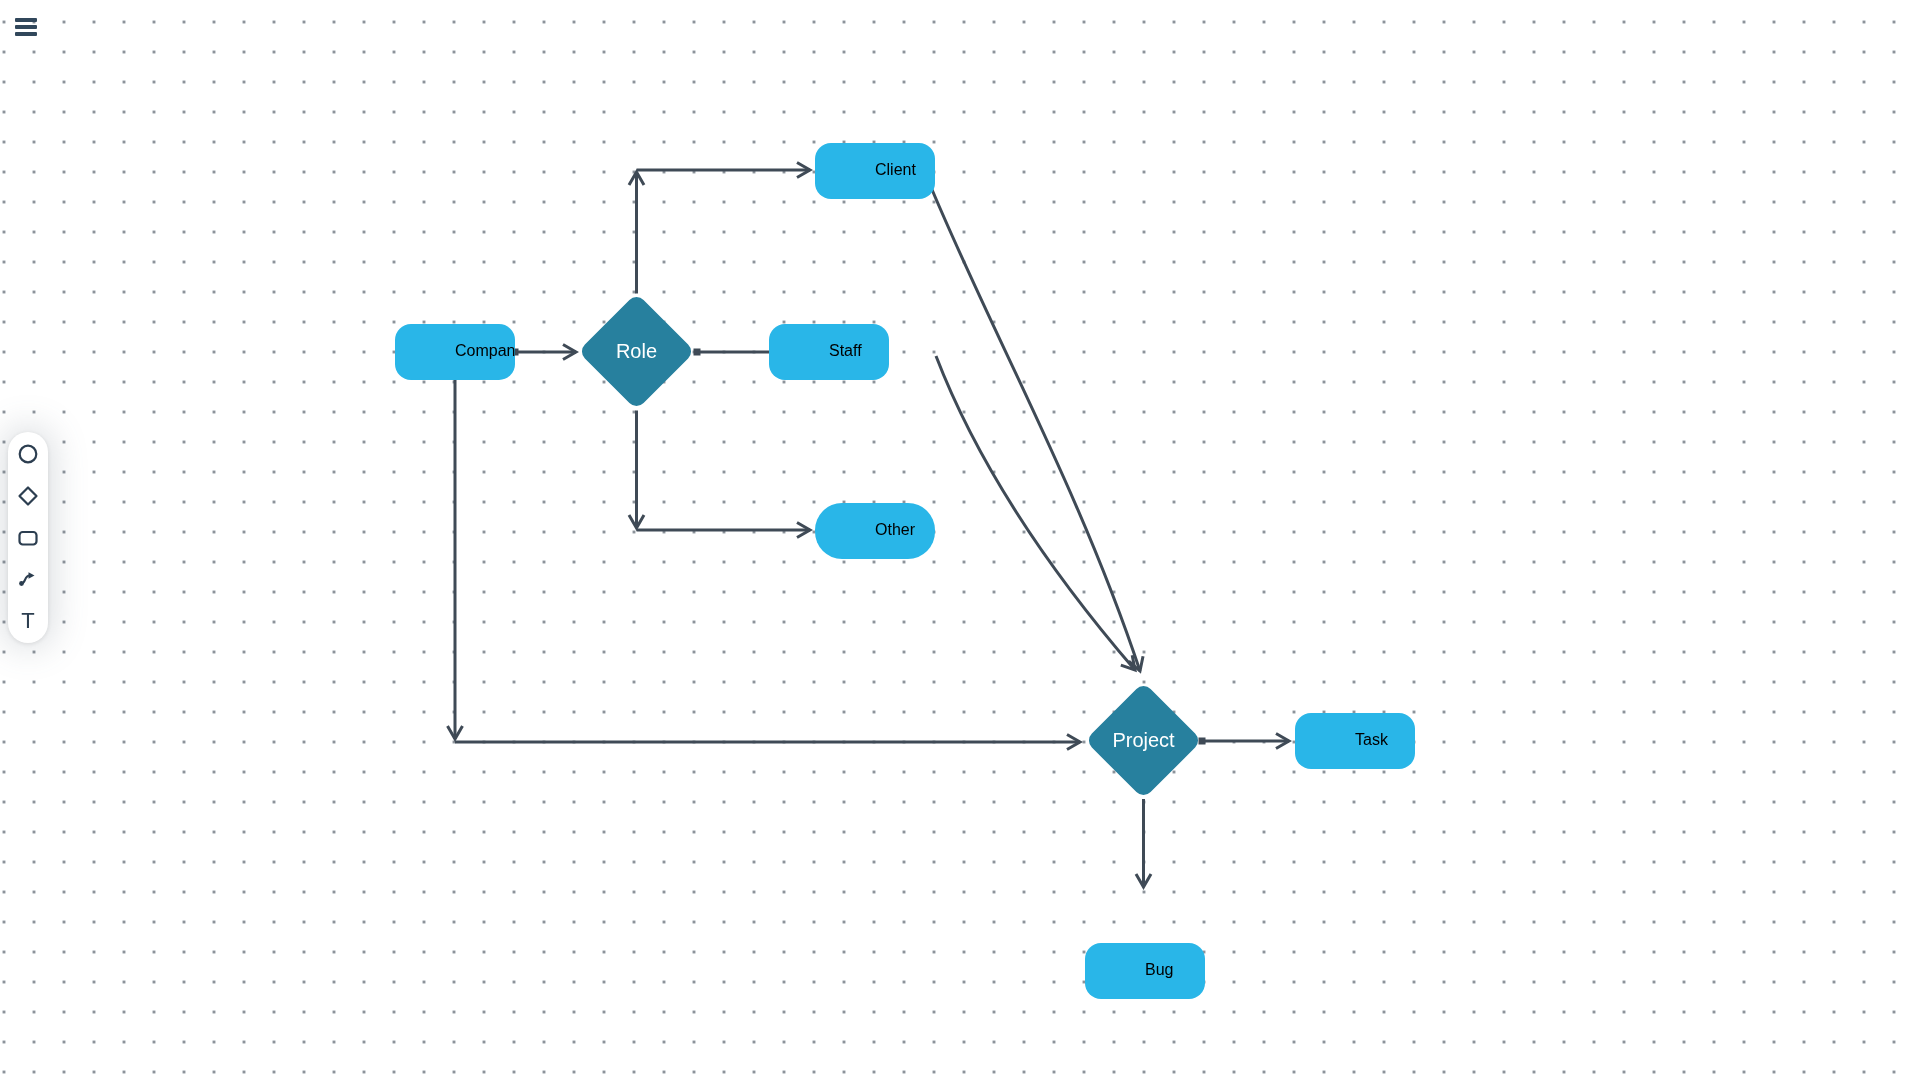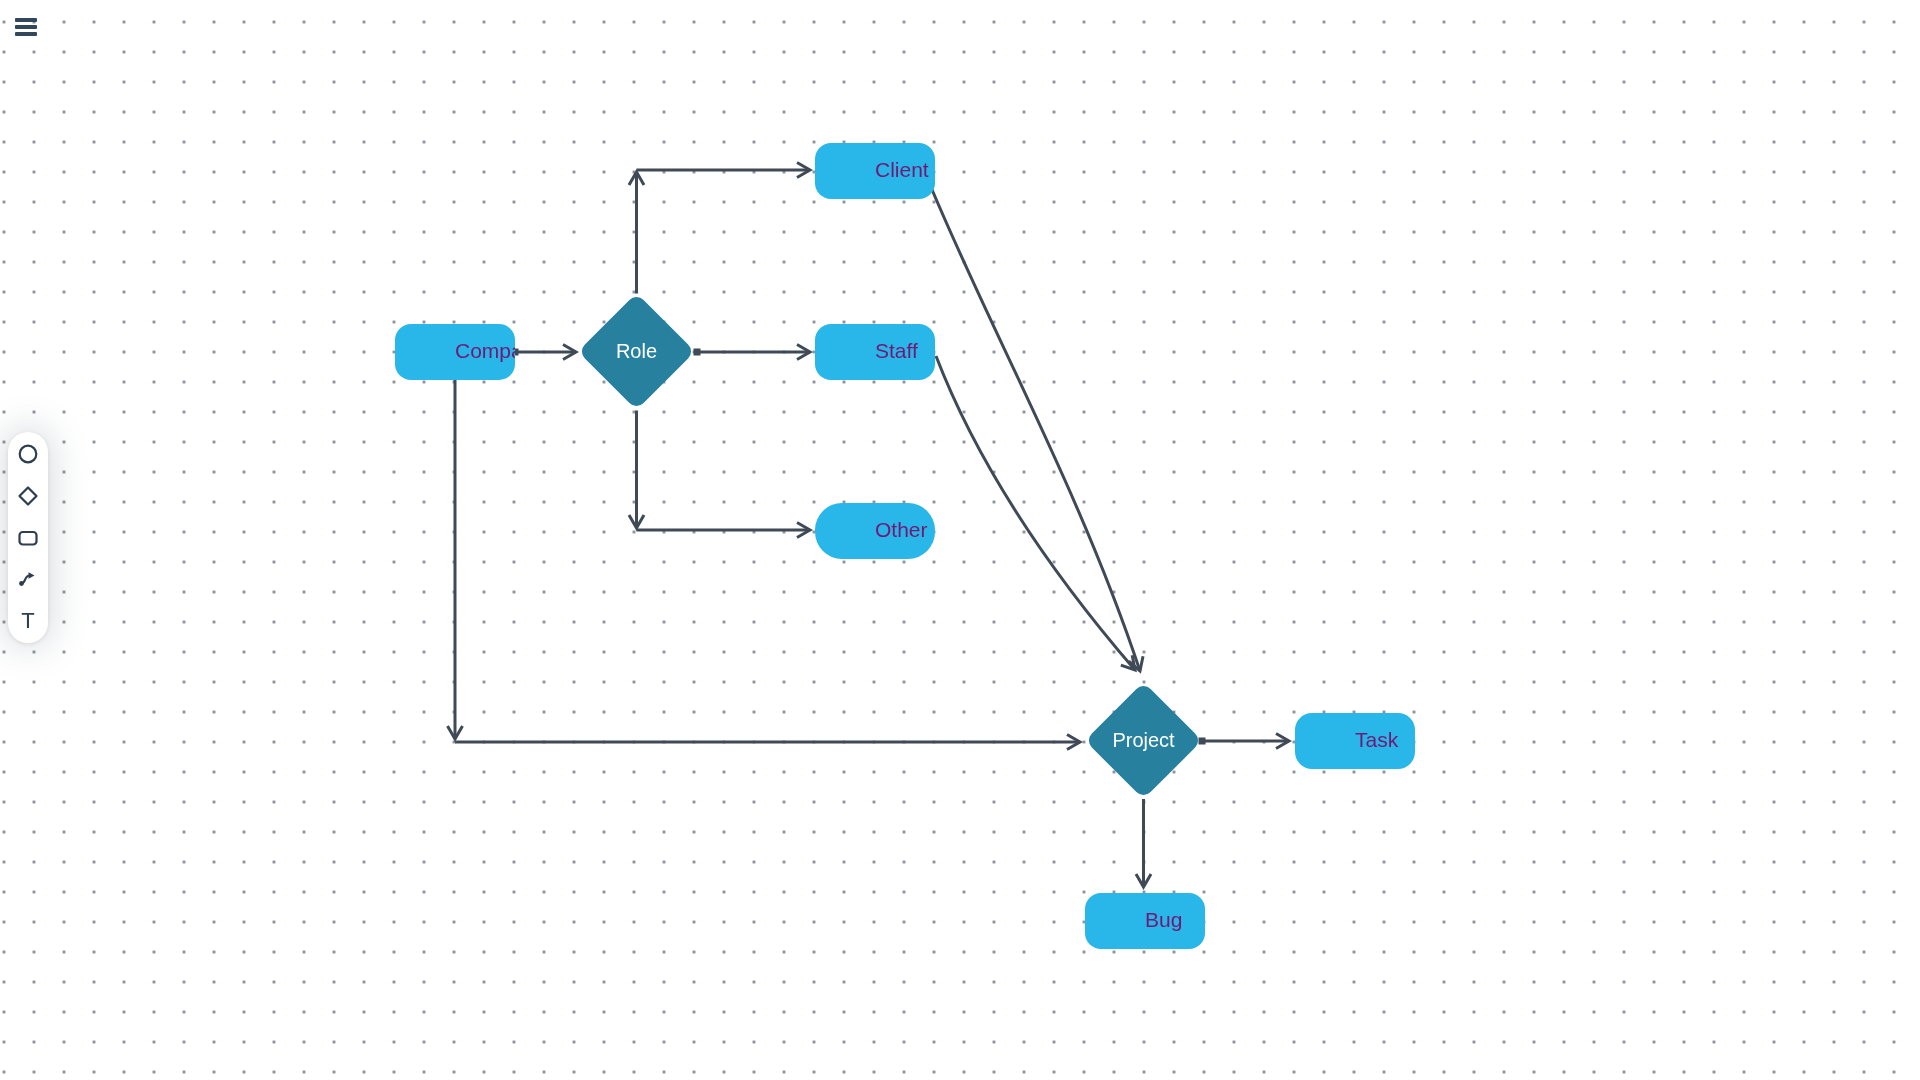--- a/index.html
+++ b/index.html
@@ -41,39 +41,39 @@
   
   svg.edges { position:absolute; inset:0; z-index:5; }
   
   .node {
     position:absolute; z-index:10;
     width:120px; height:56px; border-radius:16px;
     background:#29b6e8; overflow:hidden; cursor:pointer;
   }
   .node .lbl {
     position:absolute; left:50%; top:50%; transform:translateY(-53%);
-    color:#701a75; font-size:21px; white-space:nowrap; pointer-events:none;text-align:right;
+    color:#000000; font-size:16px; white-space:nowrap; pointer-events:none;text-align:right;
   }
   .diamond {
     position:absolute; z-index:10;
     width:83px; height:83px; border-radius:10px;
     background:#27809e; transform:rotate(45deg); cursor:pointer;
   }
   .diamond .lbl {
     position:absolute; inset:0; transform:rotate(-45deg);
     display:flex; align-items:center; justify-content:center;
     color:#ffffff; font-size:20px; white-space:nowrap; pointer-events:none;
   }
   
   #node-company { left:395px; top:324px; }
   #node-client  { left:815px; top:143px; }
-  #node-staff   { left:815px; top:324px; }
+  #node-staff   { left:769px; top:324px; }
   #node-other   { left:815px; top:503px;border-radius:27px; }
-  #node-task    { left:1295px; top:713px;border-radius:17px; }
-  #node-bug     { left:1085px; top:893px; }
+  #node-task    { left:1295px; top:713px; }
+  #node-bug     { left:1085px; top:943px; }
   #node-role    { left:595px;  top:310px; }
   #node-project { left:1102px; top:699px; }
 </style>
 </head>
 <body>
 
 <div class="canvas">
 
   <svg class="edges" width="1920" height="1080" viewBox="0 0 1920 1080">
     <defs>

